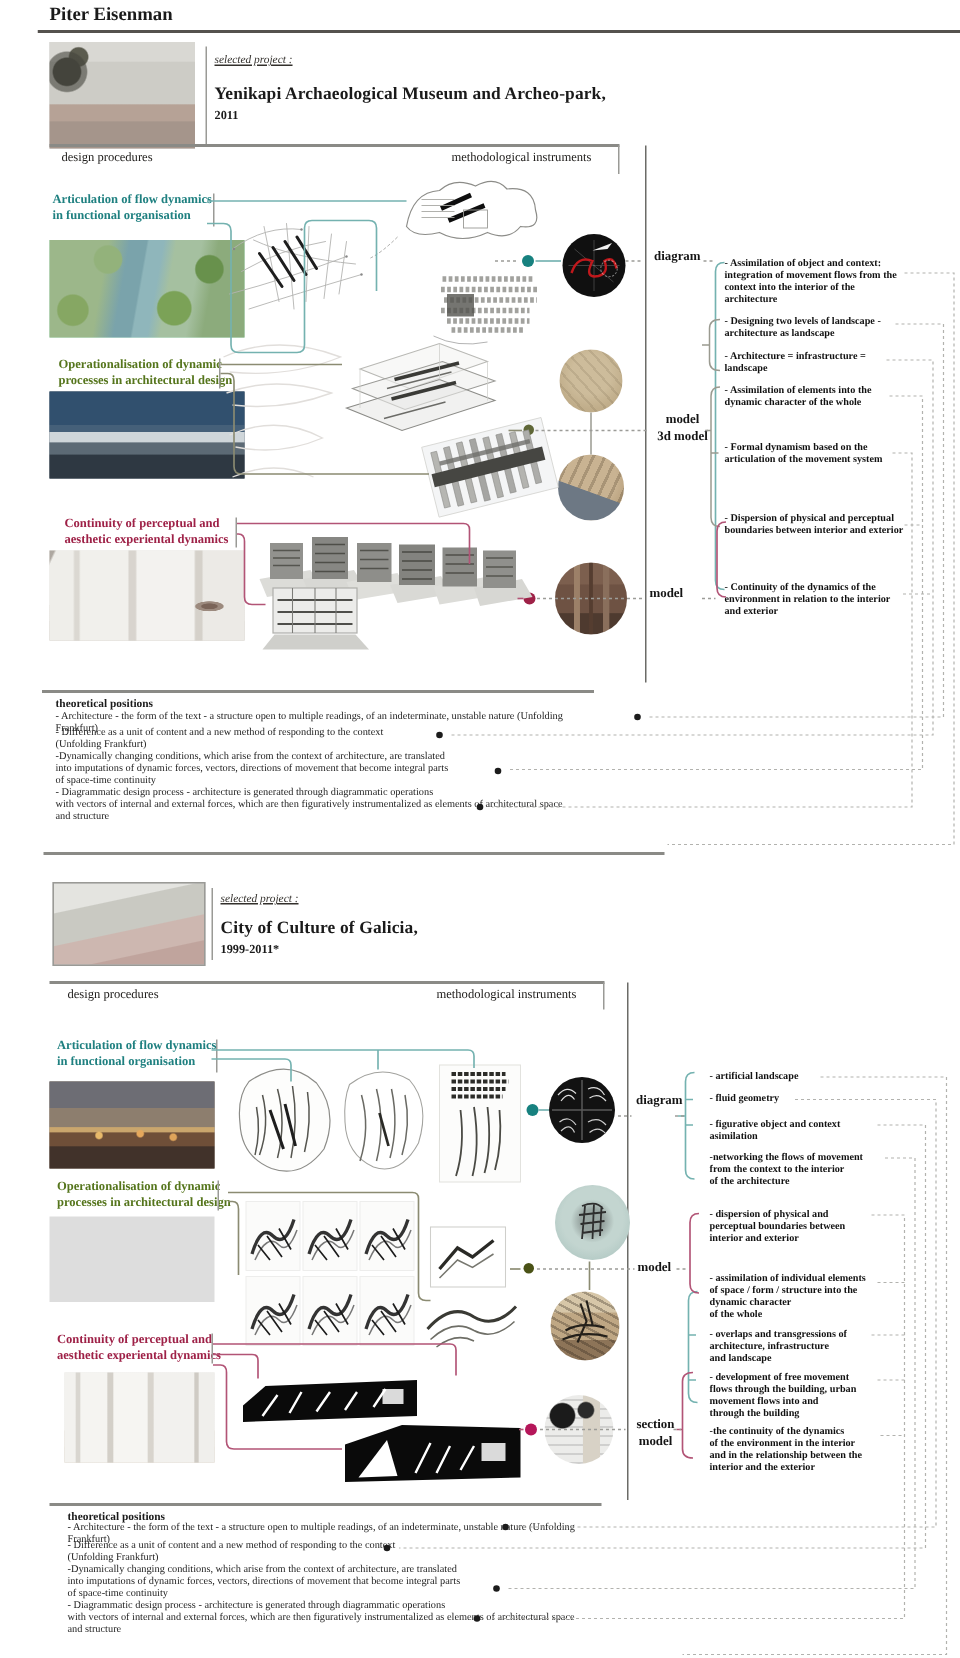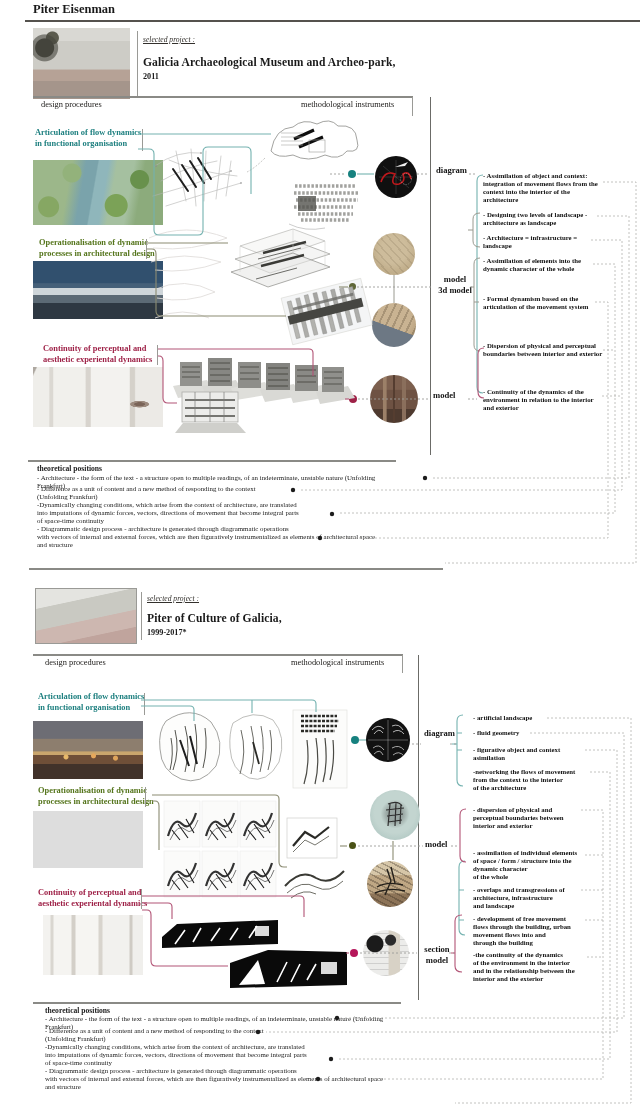--- a/index.html
+++ b/index.html
@@ -89,21 +89,21 @@
 <body>
 
 <div id="page">
 
   <div class="abs author" style="left:8px;top:2px;">Piter Eisenman</div>
   <div class="abs hline" style="left:0;top:20px;width:640px;"></div>
 
   <div class="abs photo ph-yenikapi" style="left:8px;top:28px;width:97px;height:71px;"></div>
   <div class="abs vtick" style="left:112px;top:31px;height:66px;"></div>
   <div class="abs sel" style="left:118px;top:35px;">selected project :</div>
-  <div class="abs ptitle" style="left:118px;top:56px;width:330px;">Galicia Archaeological Museum and Archeo-park,</div>
+  <div class="abs ptitle" style="left:118px;top:56px;width:330px;">Yenikapi Archaeological Museum and Archeo-park,</div>
   <div class="abs pyear" style="left:118px;top:72px;">2011</div>
 
   <div class="abs thinline" style="left:8px;top:96px;width:380px;"></div>
   <div class="abs vtick" style="left:387px;top:97px;height:19px;"></div>
   <div class="abs boxhdr" style="left:16px;top:100px;">design procedures</div>
   <div class="abs boxhdr" style="left:276px;top:100px;">methodological instruments</div>
   <div class="abs vline" style="left:405px;top:97px;height:358px;"></div>
 
   <div class="abs prochdr pre" style="left: 10px; top: 127px; width: 120px; color: rgb(31, 128, 128);">Articulation of flow dynamics
 in functional organisation</div>
@@ -169,22 +169,22 @@
 into imputations of dynamic forces, vectors, directions of movement that become integral parts
 of space-time continuity</div>
   <div class="abs theobody pre" style="left:12px;top:525px;width:408px;">- Diagrammatic design process - architecture is generated through diagrammatic operations
 with vectors of internal and external forces, which are then figuratively instrumentalized as elements of architectural space
 and structure</div>
   <div class="abs thinline" style="left:4px;top:568px;width:414px;"></div>
 
   <div class="abs photo ph-galicia" style="left:10px;top:588px;width:100px;height:54px;border:1px solid #9a9a96;"></div>
   <div class="abs vtick" style="left:116px;top:592px;height:48px;"></div>
   <div class="abs sel" style="left:122px;top:594px;">selected project :</div>
-  <div class="abs ptitle" style="left:122px;top:612px;width:300px;">Piter of Culture of Galicia,</div>
-  <div class="abs pyear" style="left:122px;top:628px;">1999-2017*</div>
+  <div class="abs ptitle" style="left:122px;top:612px;width:300px;">City of Culture of Galicia,</div>
+  <div class="abs pyear" style="left:122px;top:628px;">1999-2011*</div>
 
   <div class="abs thinline" style="left:8px;top:654px;width:370px;"></div>
   <div class="abs vtick" style="left:377px;top:655px;height:18px;"></div>
   <div class="abs boxhdr" style="left:20px;top:658px;">design procedures</div>
   <div class="abs boxhdr" style="left:266px;top:658px;">methodological instruments</div>
   <div class="abs vline" style="left:393px;top:655px;height:345px;"></div>
 
   <div class="abs prochdr pre" style="left: 13px; top: 691px; width: 120px; color: rgb(31, 128, 128);">Articulation of flow dynamics
 in functional organisation</div>
   <div class="abs vtick" style="left:119px;top:693px;height:22px;"></div>

